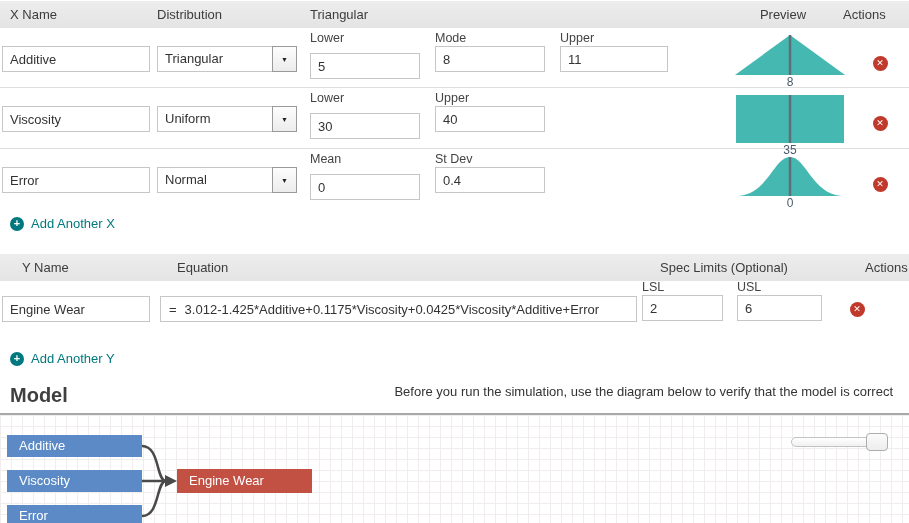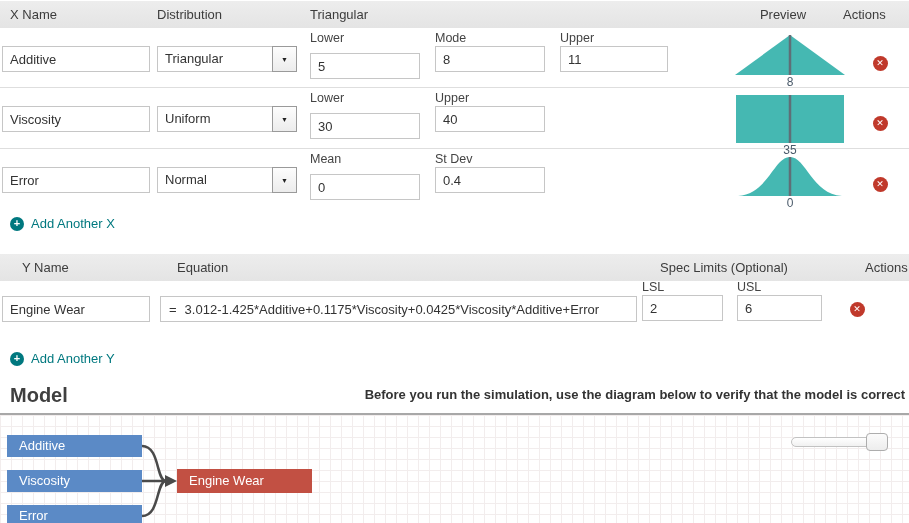--- a/index.html
+++ b/index.html
@@ -68,24 +68,24 @@
   .cy-eq { width:477px; margin-left:10px; margin-top:15px; }
   .cy-lsl { width:81px; margin-left:5px; }
   .cy-usl { width:85px; margin-left:14px; }
   .cy-act { width:46px; margin-left:12px; text-align:center; }
   .cy-act .delbtn { margin-top:21px; }
   .eqbox { display:flex; align-items:center; height:26px; border:1px solid #c6c6c6; background:#fff;
     padding:0 8px; white-space:nowrap; overflow:hidden; }
   .eqbox .eqpre { margin-right:8px; color:#333; }
 
   
-  .model-head { display:flex; align-items:center; justify-content:space-between;
-    margin:18px 0 0 0; padding:0 4px 6px 10px; border-bottom:2px solid #a8a8a8; }
+  .model-head { display:flex; align-items:flex-start; justify-content:space-between;
+    margin:18px 0 0 0; padding:0 16px 6px 10px; border-bottom:2px solid #a8a8a8; }
   .model-title { font-size:20px; font-weight:bold; color:#3f3f3f; }
-  .model-instr { font-size:13px; font-weight:bold; color:#333; padding-bottom:2px; }
+  .model-instr { font-size:13px; font-weight:normal; color:#333; padding-bottom:2px; }
 
   .diagram { position:relative; width:909px; height:117px;
     background-image:linear-gradient(to right,#f2eded 1px,transparent 1px),
                      linear-gradient(to bottom,#f2eded 1px,transparent 1px);
     background-size:11px 11px; }
   .node { position:absolute; height:22px; width:135px; color:#fff; line-height:22px;
     padding-left:12px; cursor:move; white-space:nowrap; }
   .node.in { background:var(--blue); left:7px; }
   .node.out { background:var(--red); left:177px; height:24px; line-height:24px; }
   .n1 { top:20px; } .n2 { top:55px; } .n3 { top:90px; } .nout { top:54px; }

